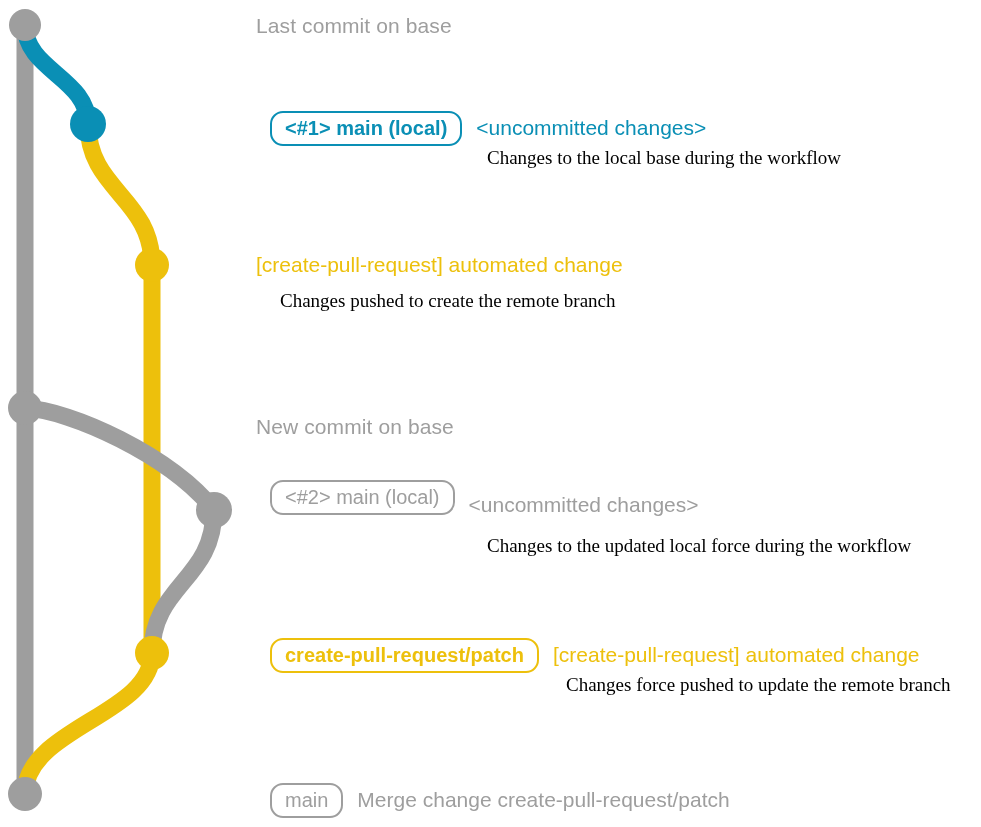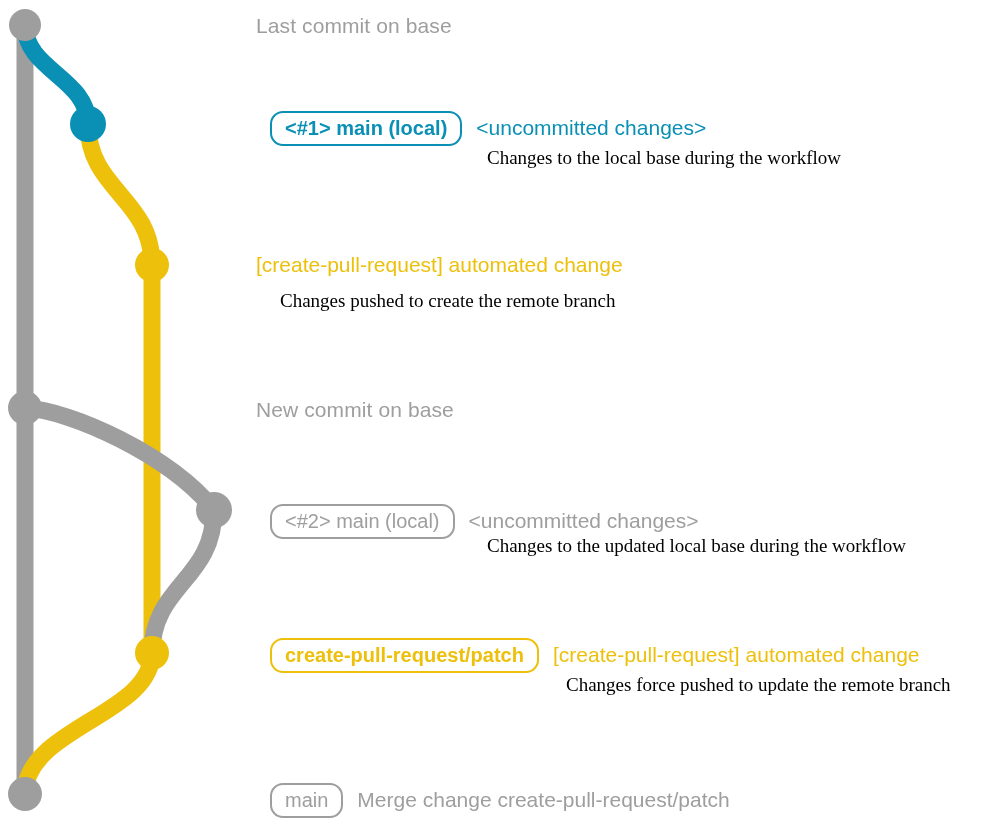--- a/index.html
+++ b/index.html
@@ -110,31 +110,31 @@
   </span>
   <span class="headline blue-txt">&lt;uncommitted changes&gt;</span>
 </div>
 <div class="subtext" style="left:487px; top:147px;">Changes to the local base during the workflow</div>
 
 <div class="row" style="left:256px; top:254px;">
   <span class="headline amber-txt">[create-pull-request] automated change</span>
 </div>
 <div class="subtext" style="left:280px; top:290px;">Changes pushed to create the remote branch</div>
 
-<div class="row" style="left:256px; top:399px;text-align:right;">
+<div class="row" style="left:256px; top:416px;text-align:right;">
   <span class="headline plain-label gray-txt">New commit on base</span>
 </div>
 
-<div class="row" style="left:256px; top:504px;">
+<div class="row" style="left:256px; top:480px;align-items:flex-end;">
   <span class="pill-wrap gap-after">
     <span class="pill gray gray-txt">&lt;#2&gt; main (local)</span>
   </span>
   <span class="headline gray-txt">&lt;uncommitted changes&gt;</span>
 </div>
-<div class="subtext" style="left:487px; top:535px;">Changes to the updated local base during the workflow</div>
+<div class="subtext" style="left:487px; top:535px;">Changes to the updated local force during the workflow</div>
 
 <div class="row" style="left:256px; top:638px;">
   <span class="pill-wrap gap-after">
     <span class="pill amber-txt">create-pull-request/patch</span>
   </span>
   <span class="headline amber-txt">[create-pull-request] automated change</span>
 </div>
 <div class="subtext" style="left:566px; top:674px;">Changes force pushed to update the remote branch</div>
 
 <div class="row" style="left:256px; top:783px;">

